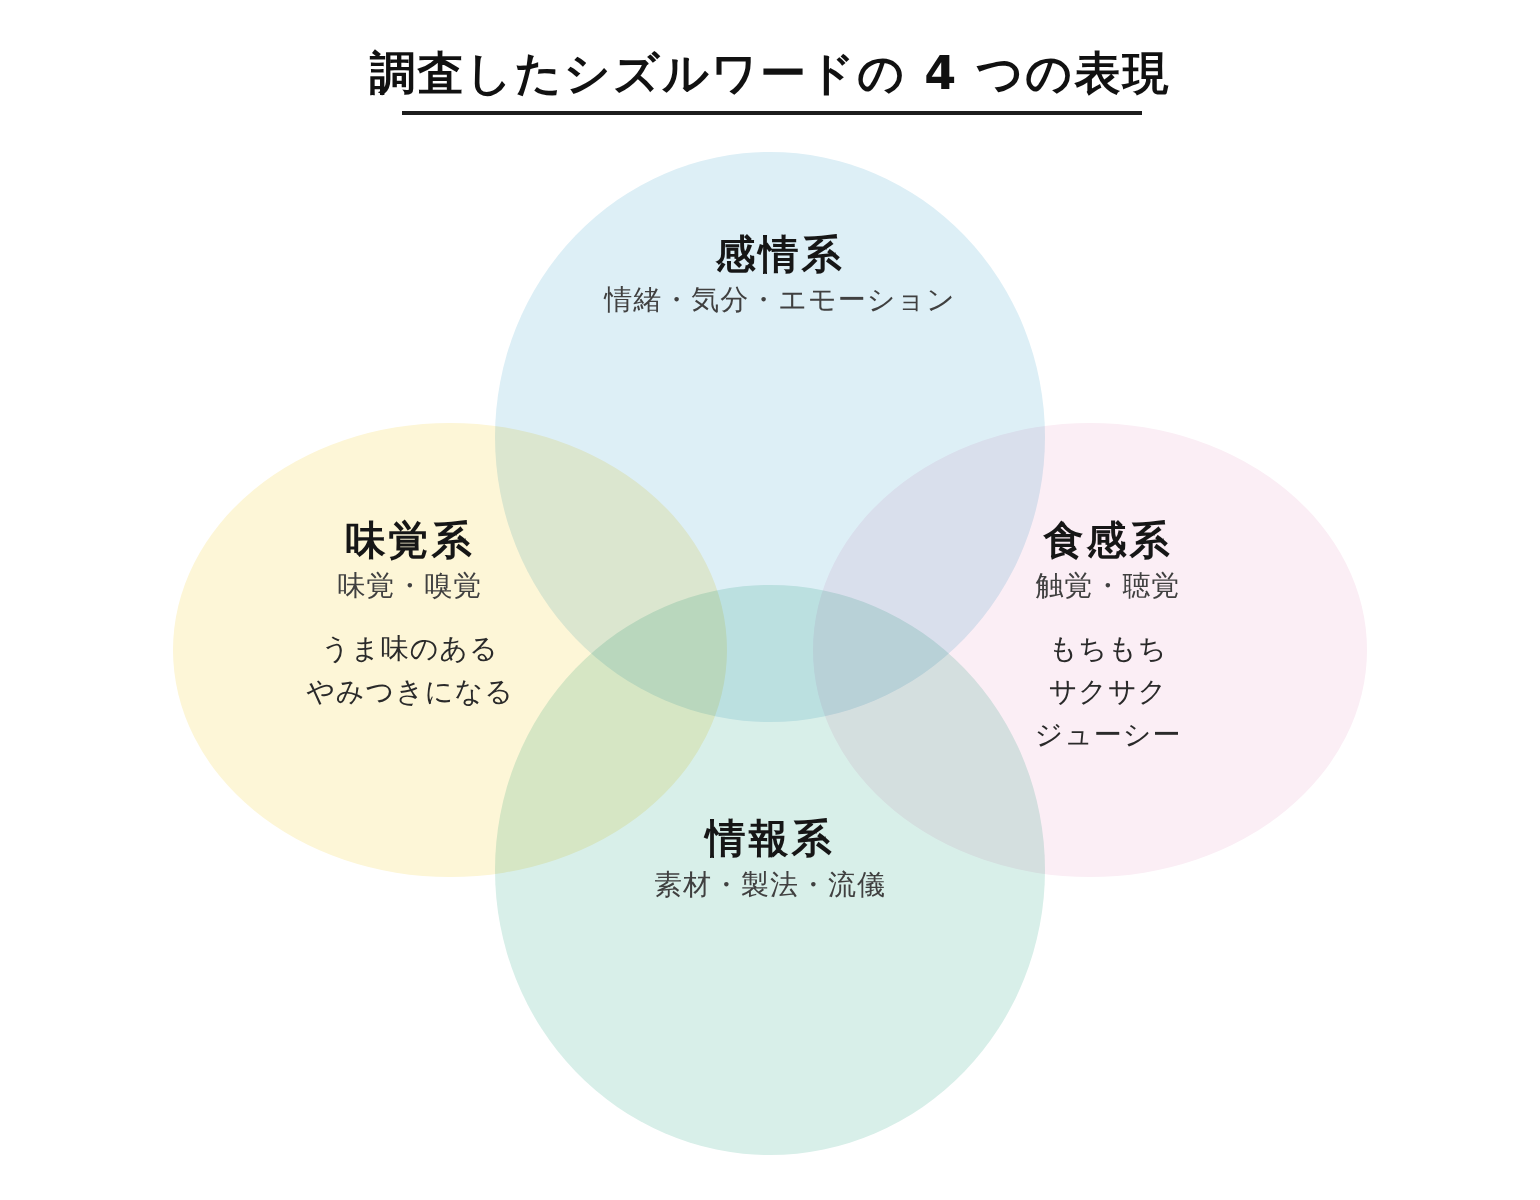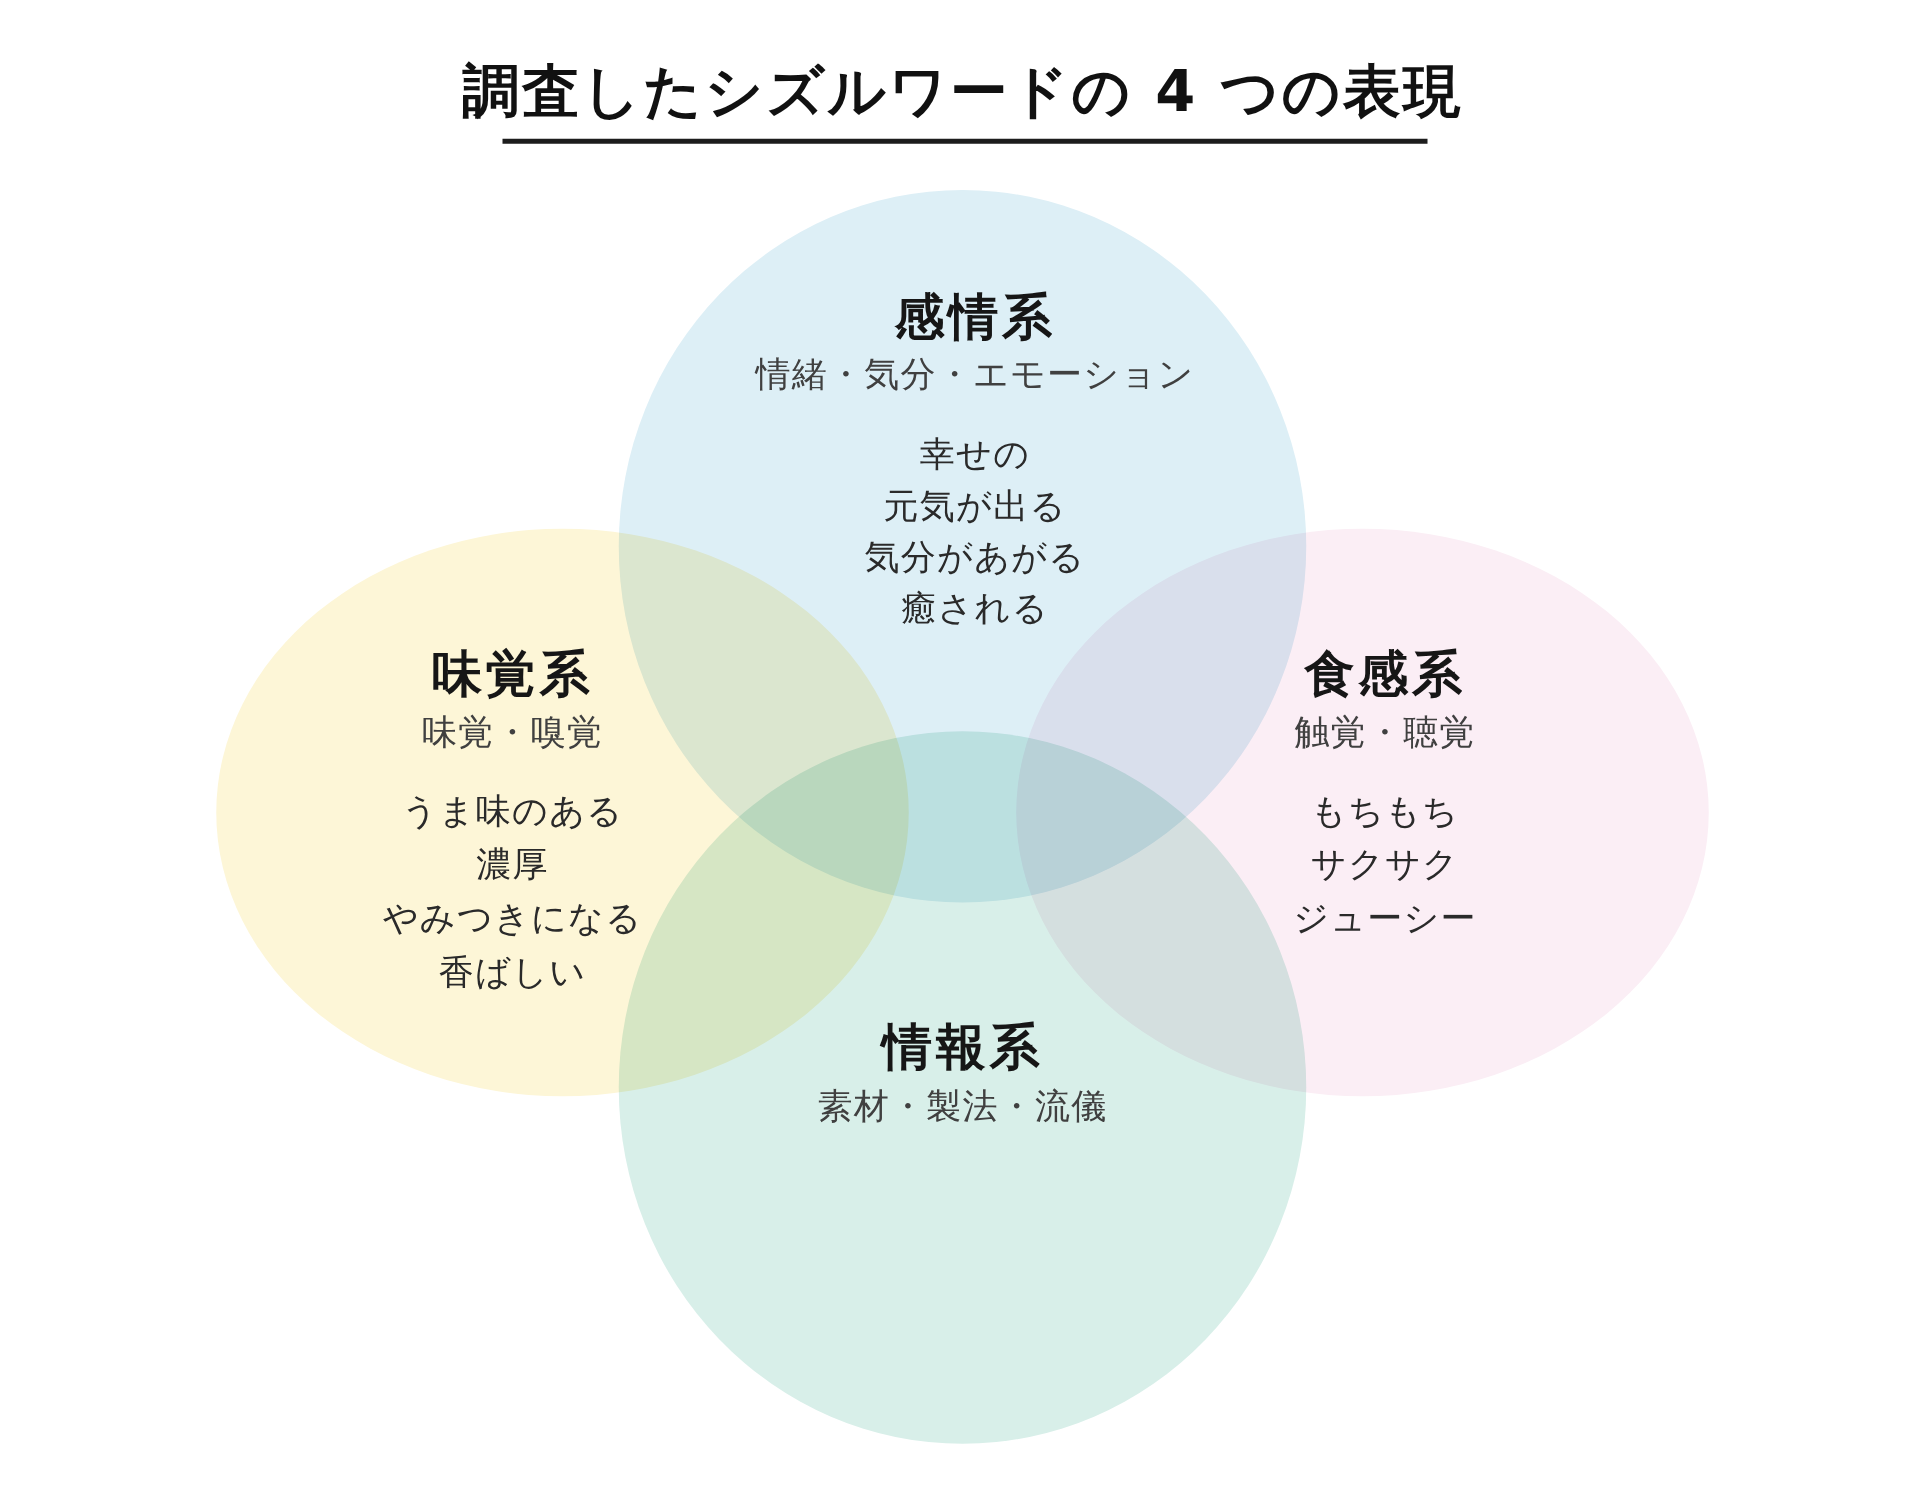--- a/index.html
+++ b/index.html
@@ -99,36 +99,28 @@
   <div class="rule"></div>
 
   <div class="venn v-top" style="background-color: rgb(221, 239, 246);"></div>
   <div class="venn v-left" style="background-color: rgb(253, 246, 215);"></div>
   <div class="venn v-right" style="background-color: rgb(251, 238, 245);"></div>
   <div class="venn v-bottom" style="background-color: rgb(216, 239, 233);"></div>
 
   <div class="group g-emotion">
     <div class="group-heading">感情系</div>
     <div class="group-sub">情緒・気分・エモーション</div>
-    <div class="words">
-      <div class="word">幸せの</div>
-      <div class="word">元気が出る</div>
-      <div class="word">気分があがる</div>
-      <div class="word">癒される</div>
-    </div>
   </div>
 
   <div class="group g-taste">
     <div class="group-heading">味覚系</div>
     <div class="group-sub">味覚・嗅覚</div>
     <div class="words">
       <div class="word">うま味のある</div>
-      <div class="word">濃厚</div>
       <div class="word">やみつきになる</div>
-      <div class="word">香ばしい</div>
     </div>
   </div>
 
   <div class="group g-texture">
     <div class="group-heading">食感系</div>
     <div class="group-sub">触覚・聴覚</div>
     <div class="words">
       <div class="word">もちもち</div>
       <div class="word">サクサク</div>
       <div class="word">ジューシー</div>

